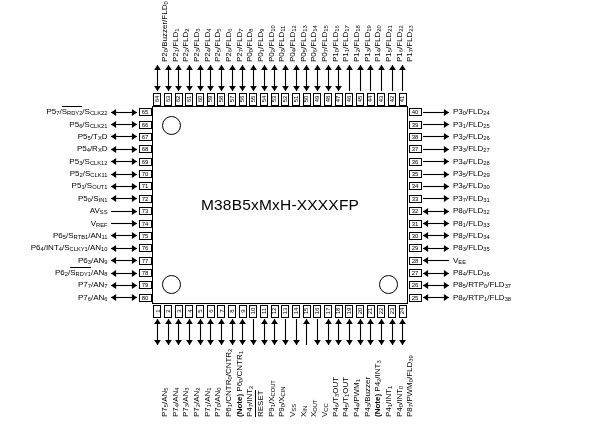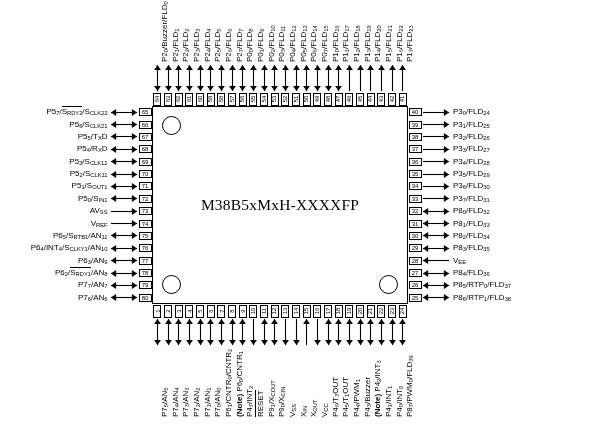--- a/index.html
+++ b/index.html
@@ -6,21 +6,21 @@
   html,body{margin:0;padding:0;}
   body{
     width:609px;height:424px;background:#fff;position:relative;overflow:hidden;
     font-family:"Liberation Sans", sans-serif;color:#000;
   }
   #stage{position:absolute;left:0;top:0;width:609px;height:424px;}
 
   
   #chip{
     position:absolute;left:152px;top:106px;width:256px;height:198px;
-    border:1.6px solid #000;background:#fff;box-sizing:border-box;font-family:Liberation Serif, serif;
+    border:1.6px solid #000;background:#fff;box-sizing:border-box;
   }
   #chip-label{
     position:absolute;left:0;top:0;width:100%;height:100%;
     display:flex;align-items:center;justify-content:center;
     font-size:15.5px;letter-spacing:.2px;white-space:nowrap;
   }
   .corner-dot{
     position:absolute;width:19px;height:19px;border:1.5px solid #000;
     border-radius:50%;box-sizing:border-box;background:#fff;
   }

